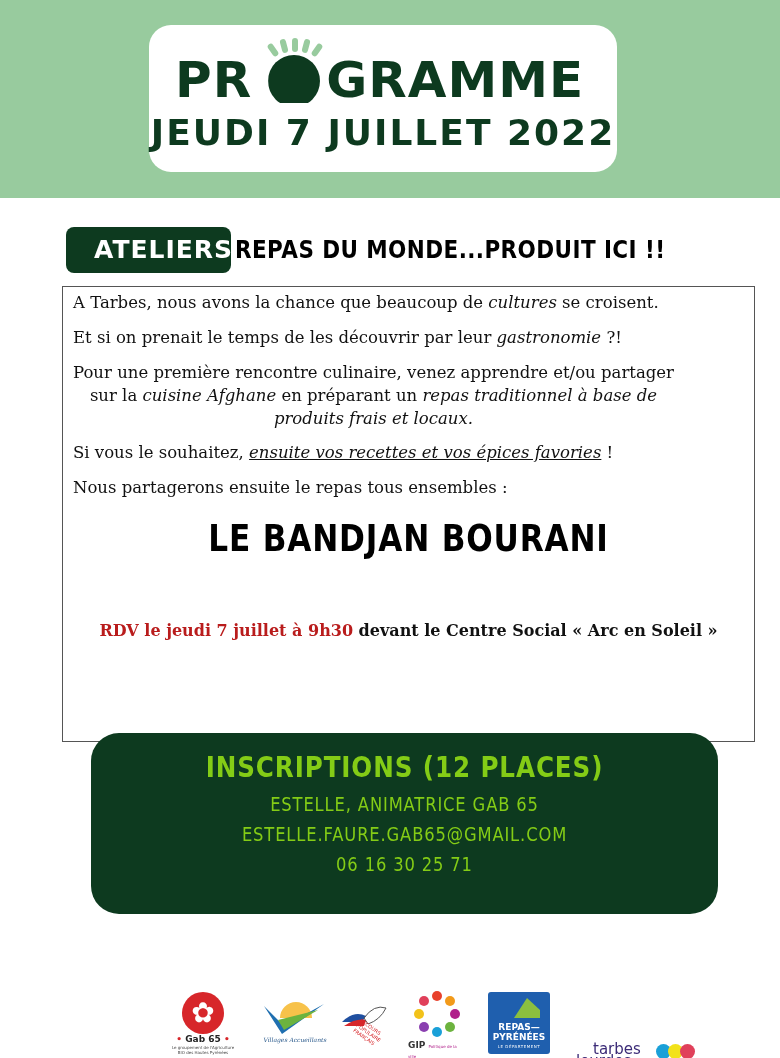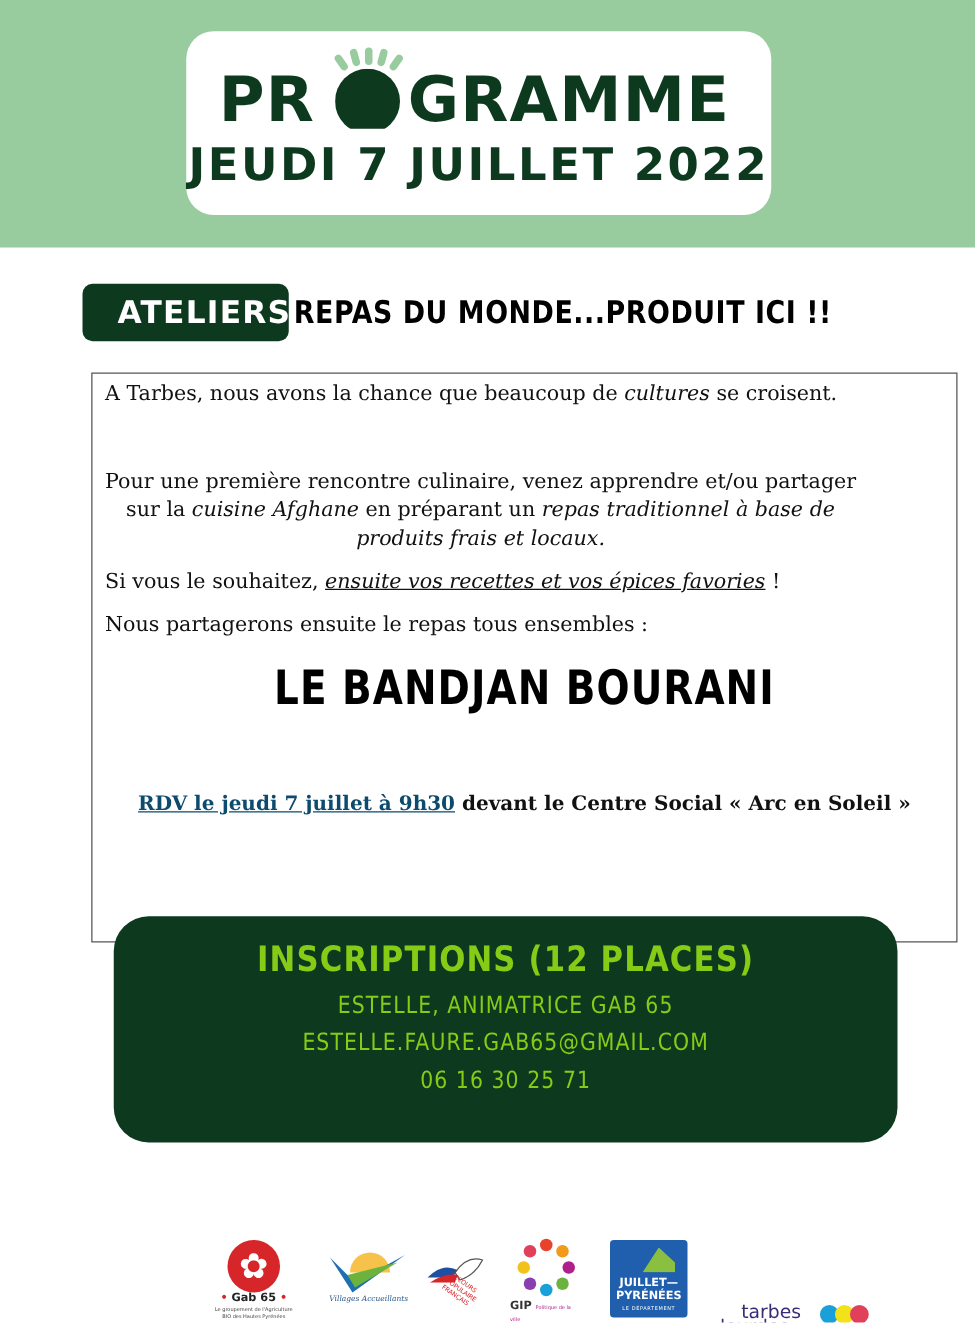--- a/index.html
+++ b/index.html
@@ -20,28 +20,28 @@
     .title-line2 { position: absolute; left: 0; right: 0; top: 90px; text-align: center;
       font-family: "DejaVu Sans", sans-serif; font-weight: bold; font-size: 36px; color: #0d3a1f; letter-spacing: 2px; line-height: 1; }
 
     
     .ateliers-pill { position: absolute; left: 66px; top: 227px; width: 165px; height: 46px; background: #0d3a1f; border-radius: 8px;
       color: #fff; font-family: "DejaVu Sans", sans-serif; font-weight: bold; font-size: 25px; line-height: 46px; padding-left: 28px; letter-spacing: 1px; }
     .ateliers-title { position: absolute; left: 235px; top: 232px; font-family: "DejaVu Sans", sans-serif; font-weight: bold; font-size: 25px;
       line-height: 36px; color: #000; letter-spacing: 0.5px; transform: scaleX(0.86); transform-origin: left center; }
 
     
-    .desc-box { position: absolute; left: 62px; top: 298px; width: 693px; height: 456px; border: 1.5px solid #555; background: #fff; margin-left: 11px; }
+    .desc-box { position: absolute; left: 62px; top: 286px; width: 693px; height: 456px; border: 1.5px solid #555; background: #fff; }
     .desc-box p { position: absolute; left: 10px; font-size: 16.5px; line-height: 23px; color: #111; }
     .desc-box em { font-style: italic; }
     .desc-box .ul { text-decoration: underline; }
     .dish { position: absolute; left: 0; right: 0; top: 232px; text-align: center; font-family: "DejaVu Sans", sans-serif; font-weight: bold;
       font-size: 38px; color: #000; letter-spacing: 1px; transform: scaleX(0.82); line-height: 1; }
     .rdv { position: absolute; left: 0; right: 0; top: 332px; text-align: center; font-weight: bold; font-size: 16px; line-height: 24px; color: #111; }
-    .rdv .red { color: #0c4a6e; text-decoration: underline; }
+    .rdv .red { color: #b91c1c; }
 
     
     .insc-box { position: absolute; left: 91px; top: 733px; width: 627px; height: 181px; background: #0d3a1f; border-radius: 28px; color: #84cc16;
       font-family: "DejaVu Sans", sans-serif; text-align: center; }
     .insc-title { position: absolute; left: 0; right: 0; top: 18px; font-size: 28px; font-weight: bold; letter-spacing: 1px; transform: scaleX(0.88); line-height: 34px; }
     .insc-line { position: absolute; left: 0; right: 0; font-size: 19px; line-height: 24px; letter-spacing: 1px; transform: scaleX(0.86); }
 
     
     .logos { position: absolute; left: 0; top: 990px; width: 780px; height: 68px; }
     .logo { position: absolute; }
@@ -92,20 +92,23 @@
     <div class="title-line2">JEUDI 7 JUILLET 2022</div>
   </div>
 </div>
 
 <div class="ateliers-pill">ATELIERS :</div>
 <div class="ateliers-title">REPAS DU MONDE...PRODUIT ICI !!</div>
 
 <div class="desc-box">
   <p style="top:4px;">
     <span>A Tarbes, nous avons la chance que beaucoup de </span><em>cultures</em><span> se croisent.</span>
+  </p>
+  <p style="top:39px;">
+    <span>Et si on prenait le temps de les découvrir par leur </span><em>gastronomie</em><span> ?!</span>
   </p>
   <p style="top:74px;text-align:center;">
     <span>Pour une première rencontre culinaire, venez apprendre et/ou partager</span><br>
     <span>sur la </span><em>cuisine Afghane</em><span> en préparant un </span><em>repas traditionnel à base de</em><br>
     <em>produits frais et locaux.</em>
   </p>
   <p style="top:154px;">
     <span>Si vous le souhaitez, </span><em class="ul">ensuite vos recettes et vos épices favories</em><span> !</span>
   </p>
   <p style="top:189px;">Nous partagerons ensuite le repas tous ensembles :</p>
@@ -158,21 +161,21 @@
       <circle cx="29" cy="42" r="5" fill="#1aa0d8"></circle>
       <circle cx="16" cy="37" r="5" fill="#8a3fb0"></circle>
       <circle cx="11" cy="24" r="5" fill="#f2c21a"></circle>
       <circle cx="16" cy="11" r="5" fill="#e0405a"></circle>
     </svg>
     <span class="cap"><span>GIP</span> <small>Politique de la ville</small></span>
   </div>
 
   <div class="logo hp">
     <span class="mtn"></span>
-    <span class="l1">JUILLET—</span>
+    <span class="l1">REPAS—</span>
     <span class="l2">PYRÉNÉES</span>
     <span class="l3">LE DÉPARTEMENT</span>
   </div>
 
   <div class="logo tlp">
     <span class="w" style="left:17px;top:2px;">tarbes</span>
     <span class="w" style="left:0px;top:14px;">lourdes</span>
     <span class="w" style="left:40px;top:26px;">pyrénées</span>
     <span class="c"><span>Communauté</span><br><span>d'agglomération</span></span>
     <span class="dotc" style="left:80px;background:#1aa0d8;"></span>

